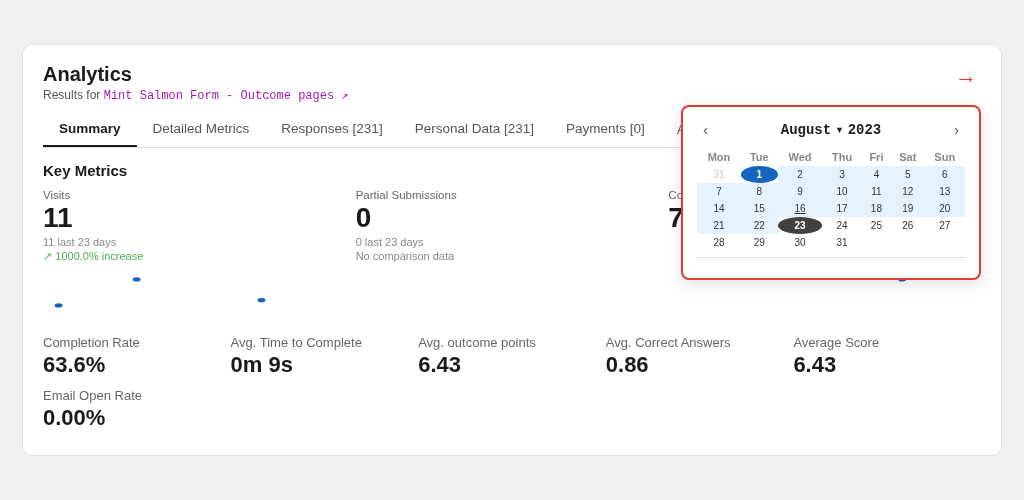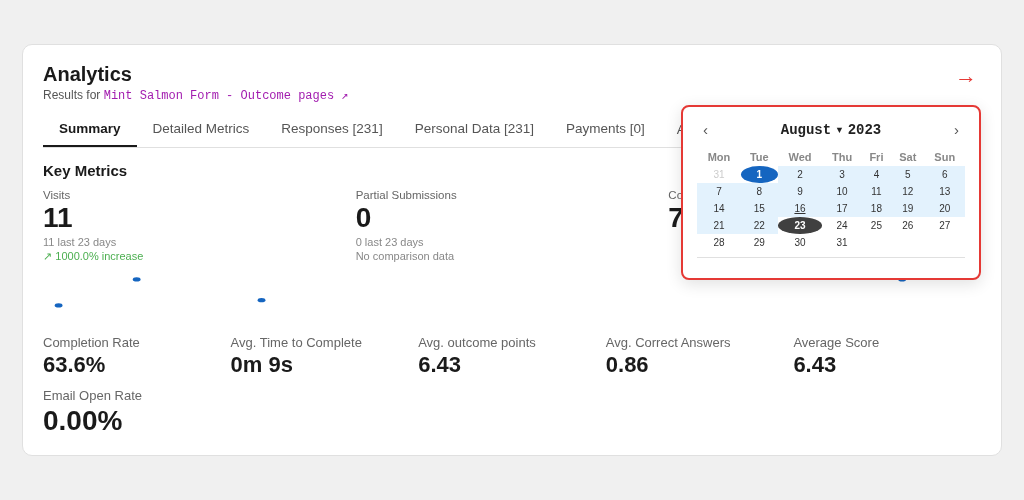--- a/index.html
+++ b/index.html
@@ -438,15 +438,15 @@
       <div class="bottom-metric-value">0.86</div>
     </div>
     <div class="bottom-metric">
       <div class="bottom-metric-label">Average Score</div>
       <div class="bottom-metric-value">6.43</div>
     </div>
   </div>
 
   <div class="email-metric">
     <div class="bottom-metric-label">Email Open Rate</div>
-    <div class="bottom-metric-value" style="font-size:28px">0.00%</div>
+    <div class="bottom-metric-value" style="font-size:22px">0.00%</div>
   </div>
 </div>
 
 </body></html>

